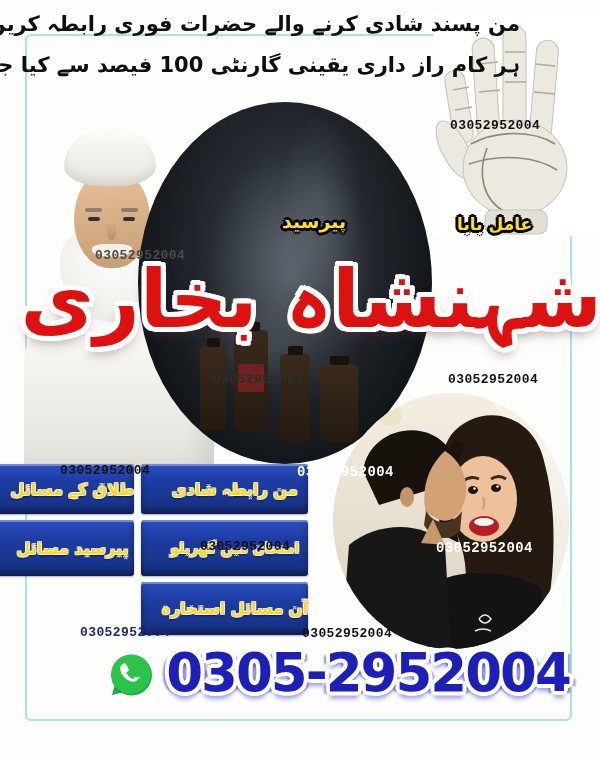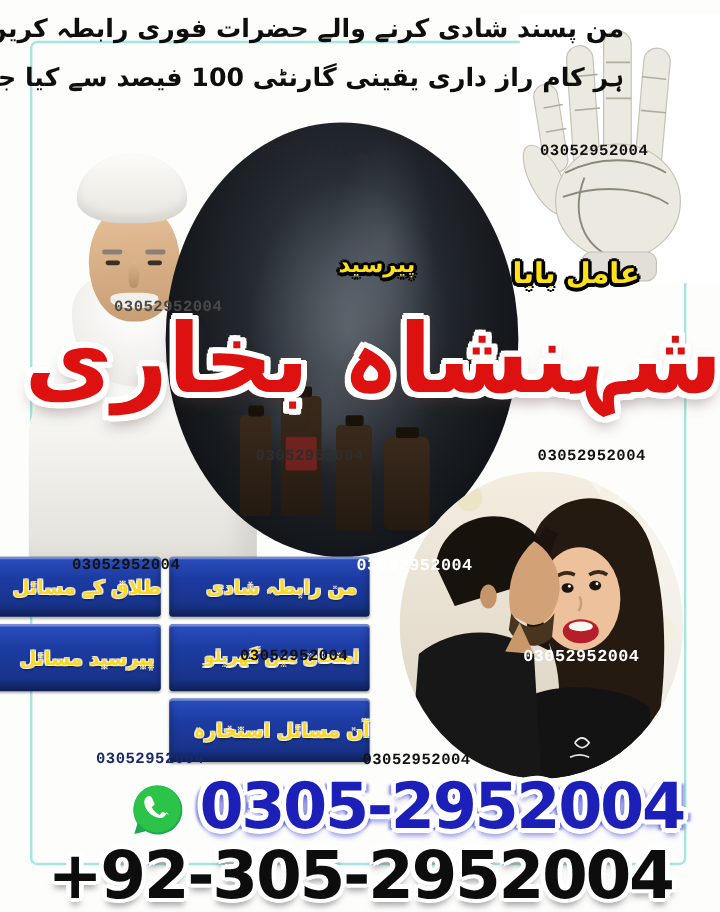--- a/index.html
+++ b/index.html
@@ -56,21 +56,21 @@
   .b2{left:96px;top:228px;width:34px;height:100px;}
   .b2::after{content:"";position:absolute;left:4px;top:34px;width:26px;height:28px;
              background:#7a2220;border-radius:2px;opacity:.85;}
   .b3{left:142px;top:252px;width:30px;height:88px;}
   .b4{left:182px;top:262px;width:38px;height:78px;border-radius:6px;}
 
   
   .badge{position:absolute;z-index:6;font-weight:bold;color:#ffe11a;white-space:nowrap;
          text-shadow:-2px -2px 0 #000,2px -2px 0 #000,-2px 2px 0 #000,2px 2px 0 #000,
                      -3px 0 0 #000,3px 0 0 #000,0 -3px 0 #000,0 3px 0 #000;}
-  .badge.amil{left:427px;top:214px;font-size:24px;}
+  .badge.amil{left:457px;top:214px;font-size:17px;}
   .badge.pir{left:250px;top:210px;font-size:19px;letter-spacing:1px;margin-left:32px;}
 
   
   .title{position:absolute;left:78px;top:258px;width:524px;z-index:7;text-align:center;
          font-size:80px;line-height:1.05;font-weight:bold;color:#de1111;white-space:nowrap;
          text-shadow:-4px -4px 0 #fff,4px -4px 0 #fff,-4px 4px 0 #fff,4px 4px 0 #fff,
                      -5px 0 0 #fff,5px 0 0 #fff,0 -5px 0 #fff,0 5px 0 #fff,
                      -3px -5px 0 #fff,3px 5px 0 #fff,-5px 3px 0 #fff,5px -3px 0 #fff,
                      0 7px 12px rgba(90,60,60,.45);}
 
@@ -245,15 +245,14 @@
   <div class="wm" style="left:302px;top:626px;">03052952004</div>
 
   <div class="wa-icon">
     <svg width="52" height="52" viewBox="0 0 24 24">
       <path d="M3.2 21.2 L4.4 17.2 A9.4 9.4 0 1 1 7.6 20.2 Z" fill="#1da851"></path>
       <circle cx="12" cy="11.6" r="9.1" fill="#2bc348"></circle>
       <path d="M16.6 13.9l-2.1-1c-.4-.2-.85 0-1.05.35l-.5.7c-1.35-.65-2.45-1.75-3.1-3.1l.7-.5c.35-.2.55-.65.35-1.05l-1-2.1c-.25-.55-.9-.75-1.4-.5-.95.45-1.6 1.4-1.5 2.45.35 3.1 2.85 5.6 5.95 5.95 1.05.1 2-.55 2.45-1.5.25-.5.05-1.15-.5-1.4z" fill="#ffffff"></path>
     </svg>
   </div>
   <div class="wa-number">0305-2952004</div>
-  <div class="intl-number">+92-305-2952004</div>
 
 </div>
 
 </body></html>

